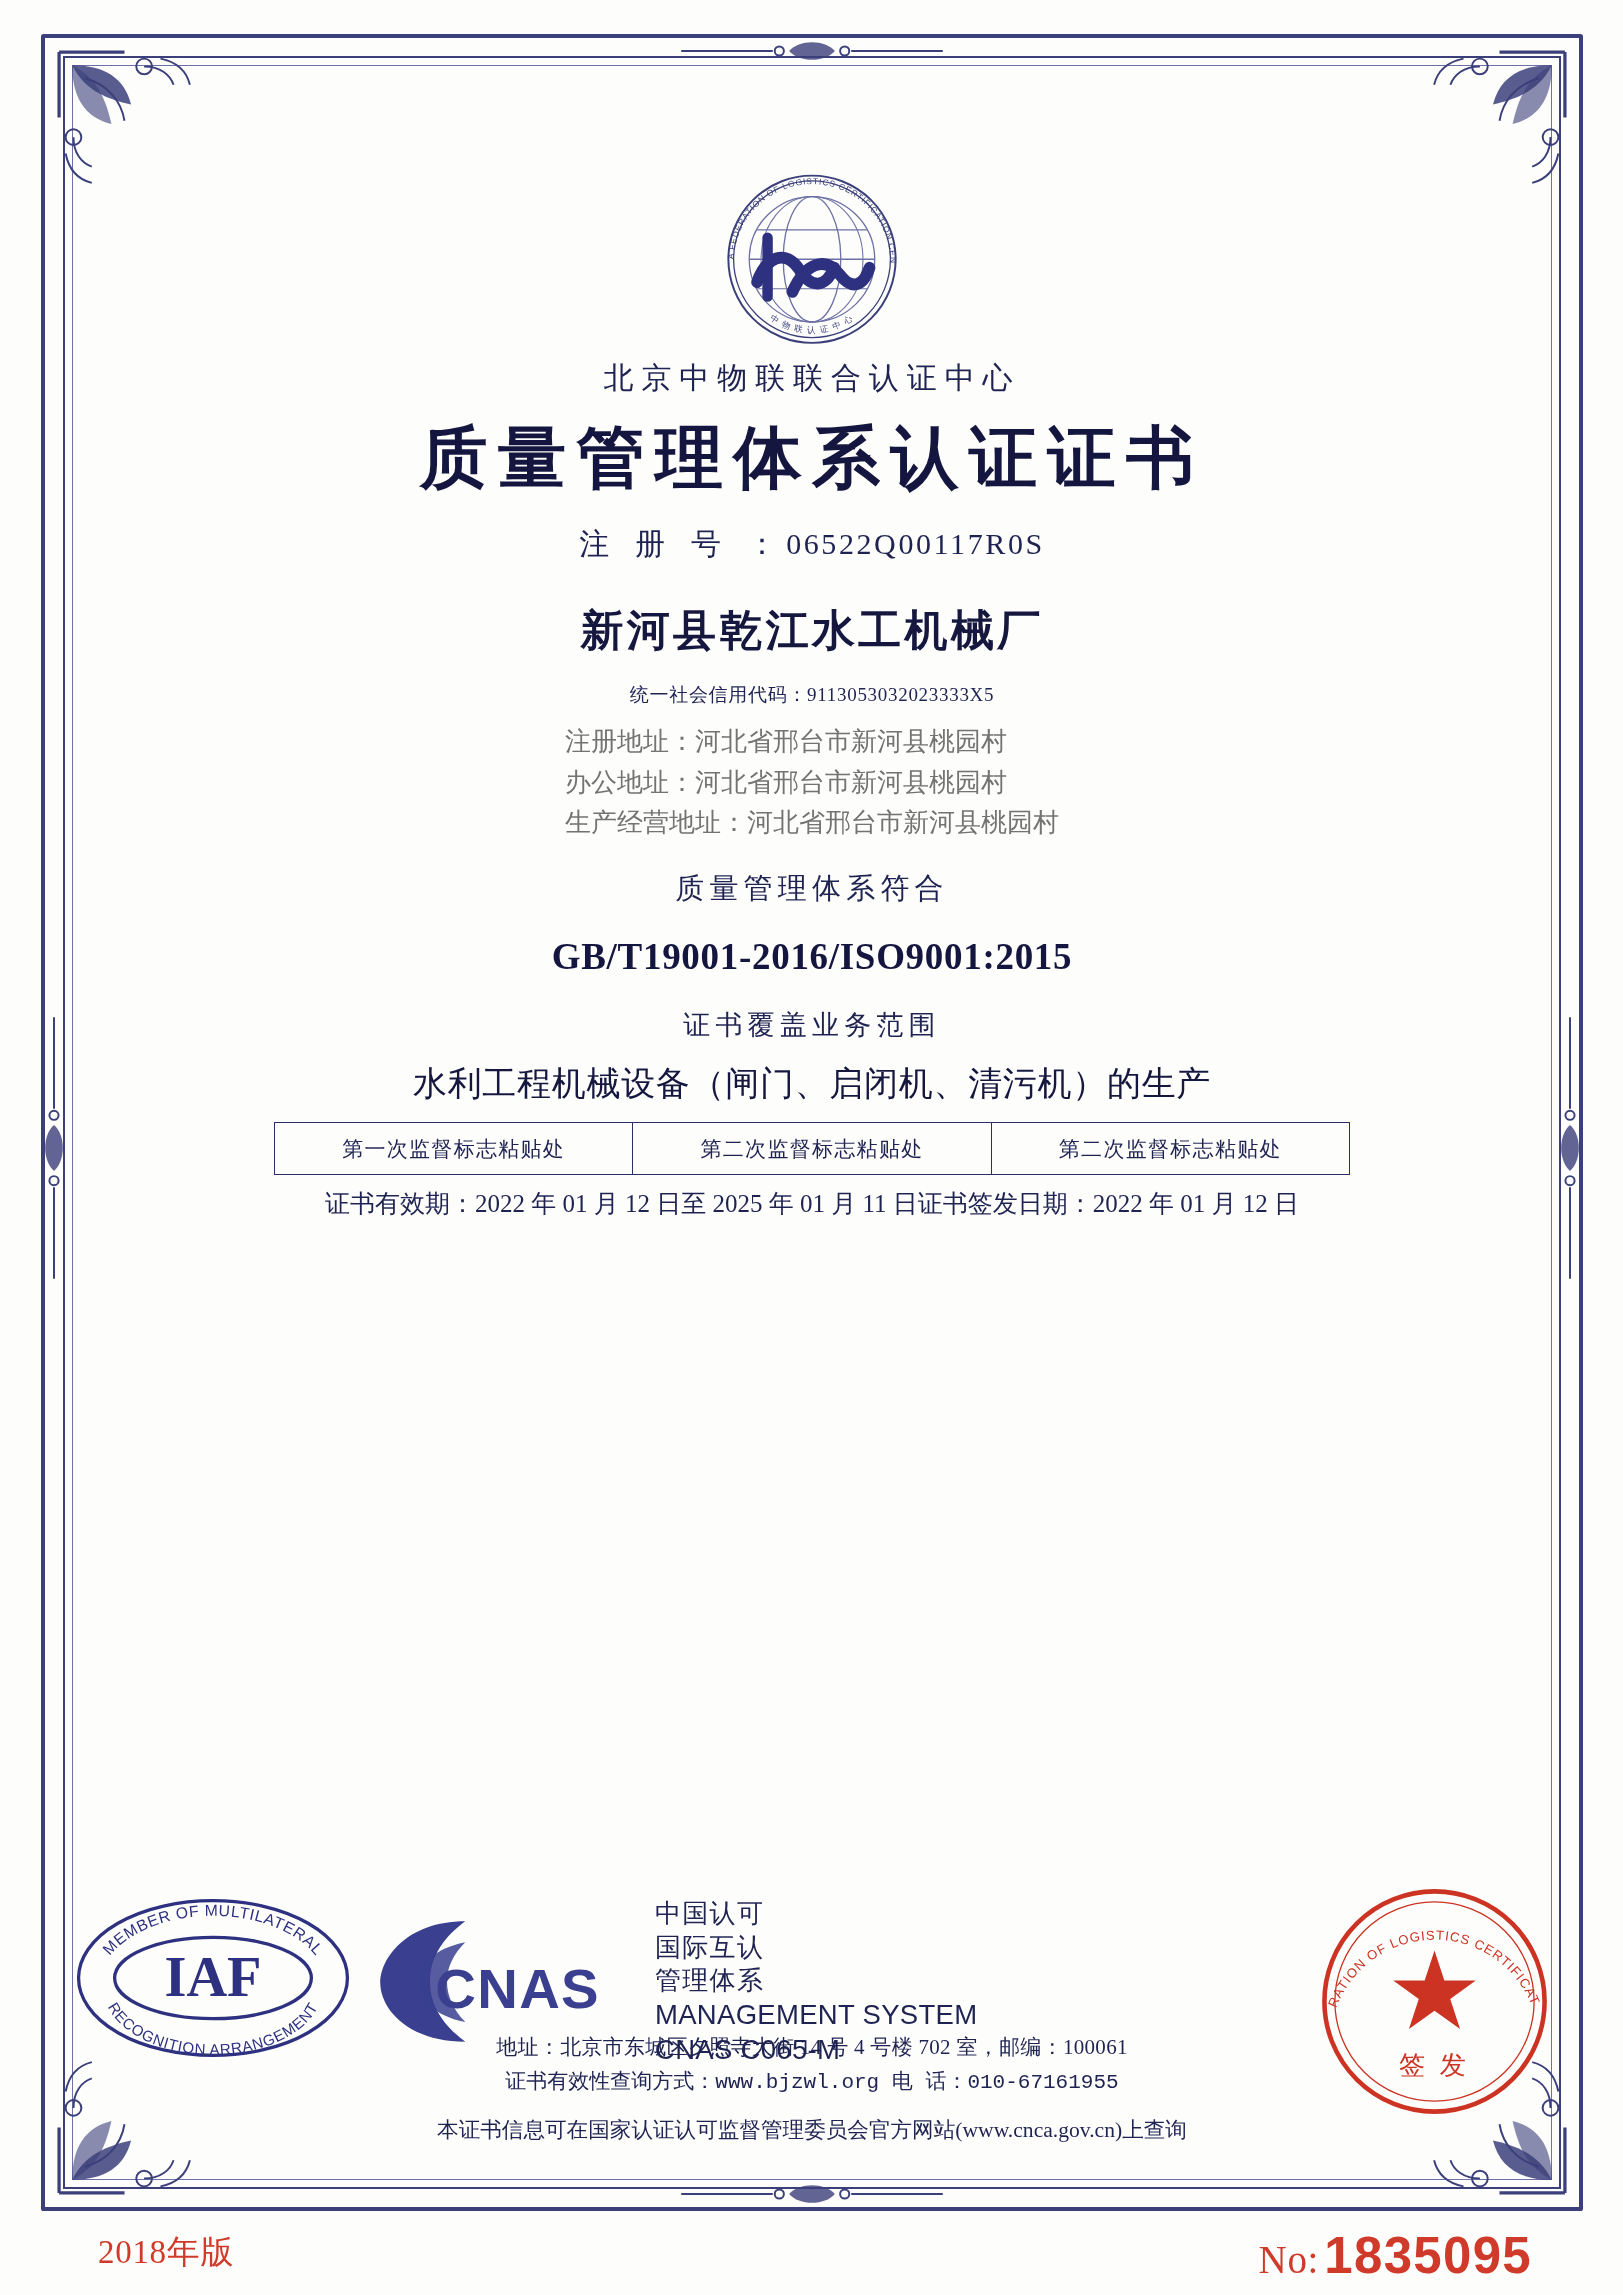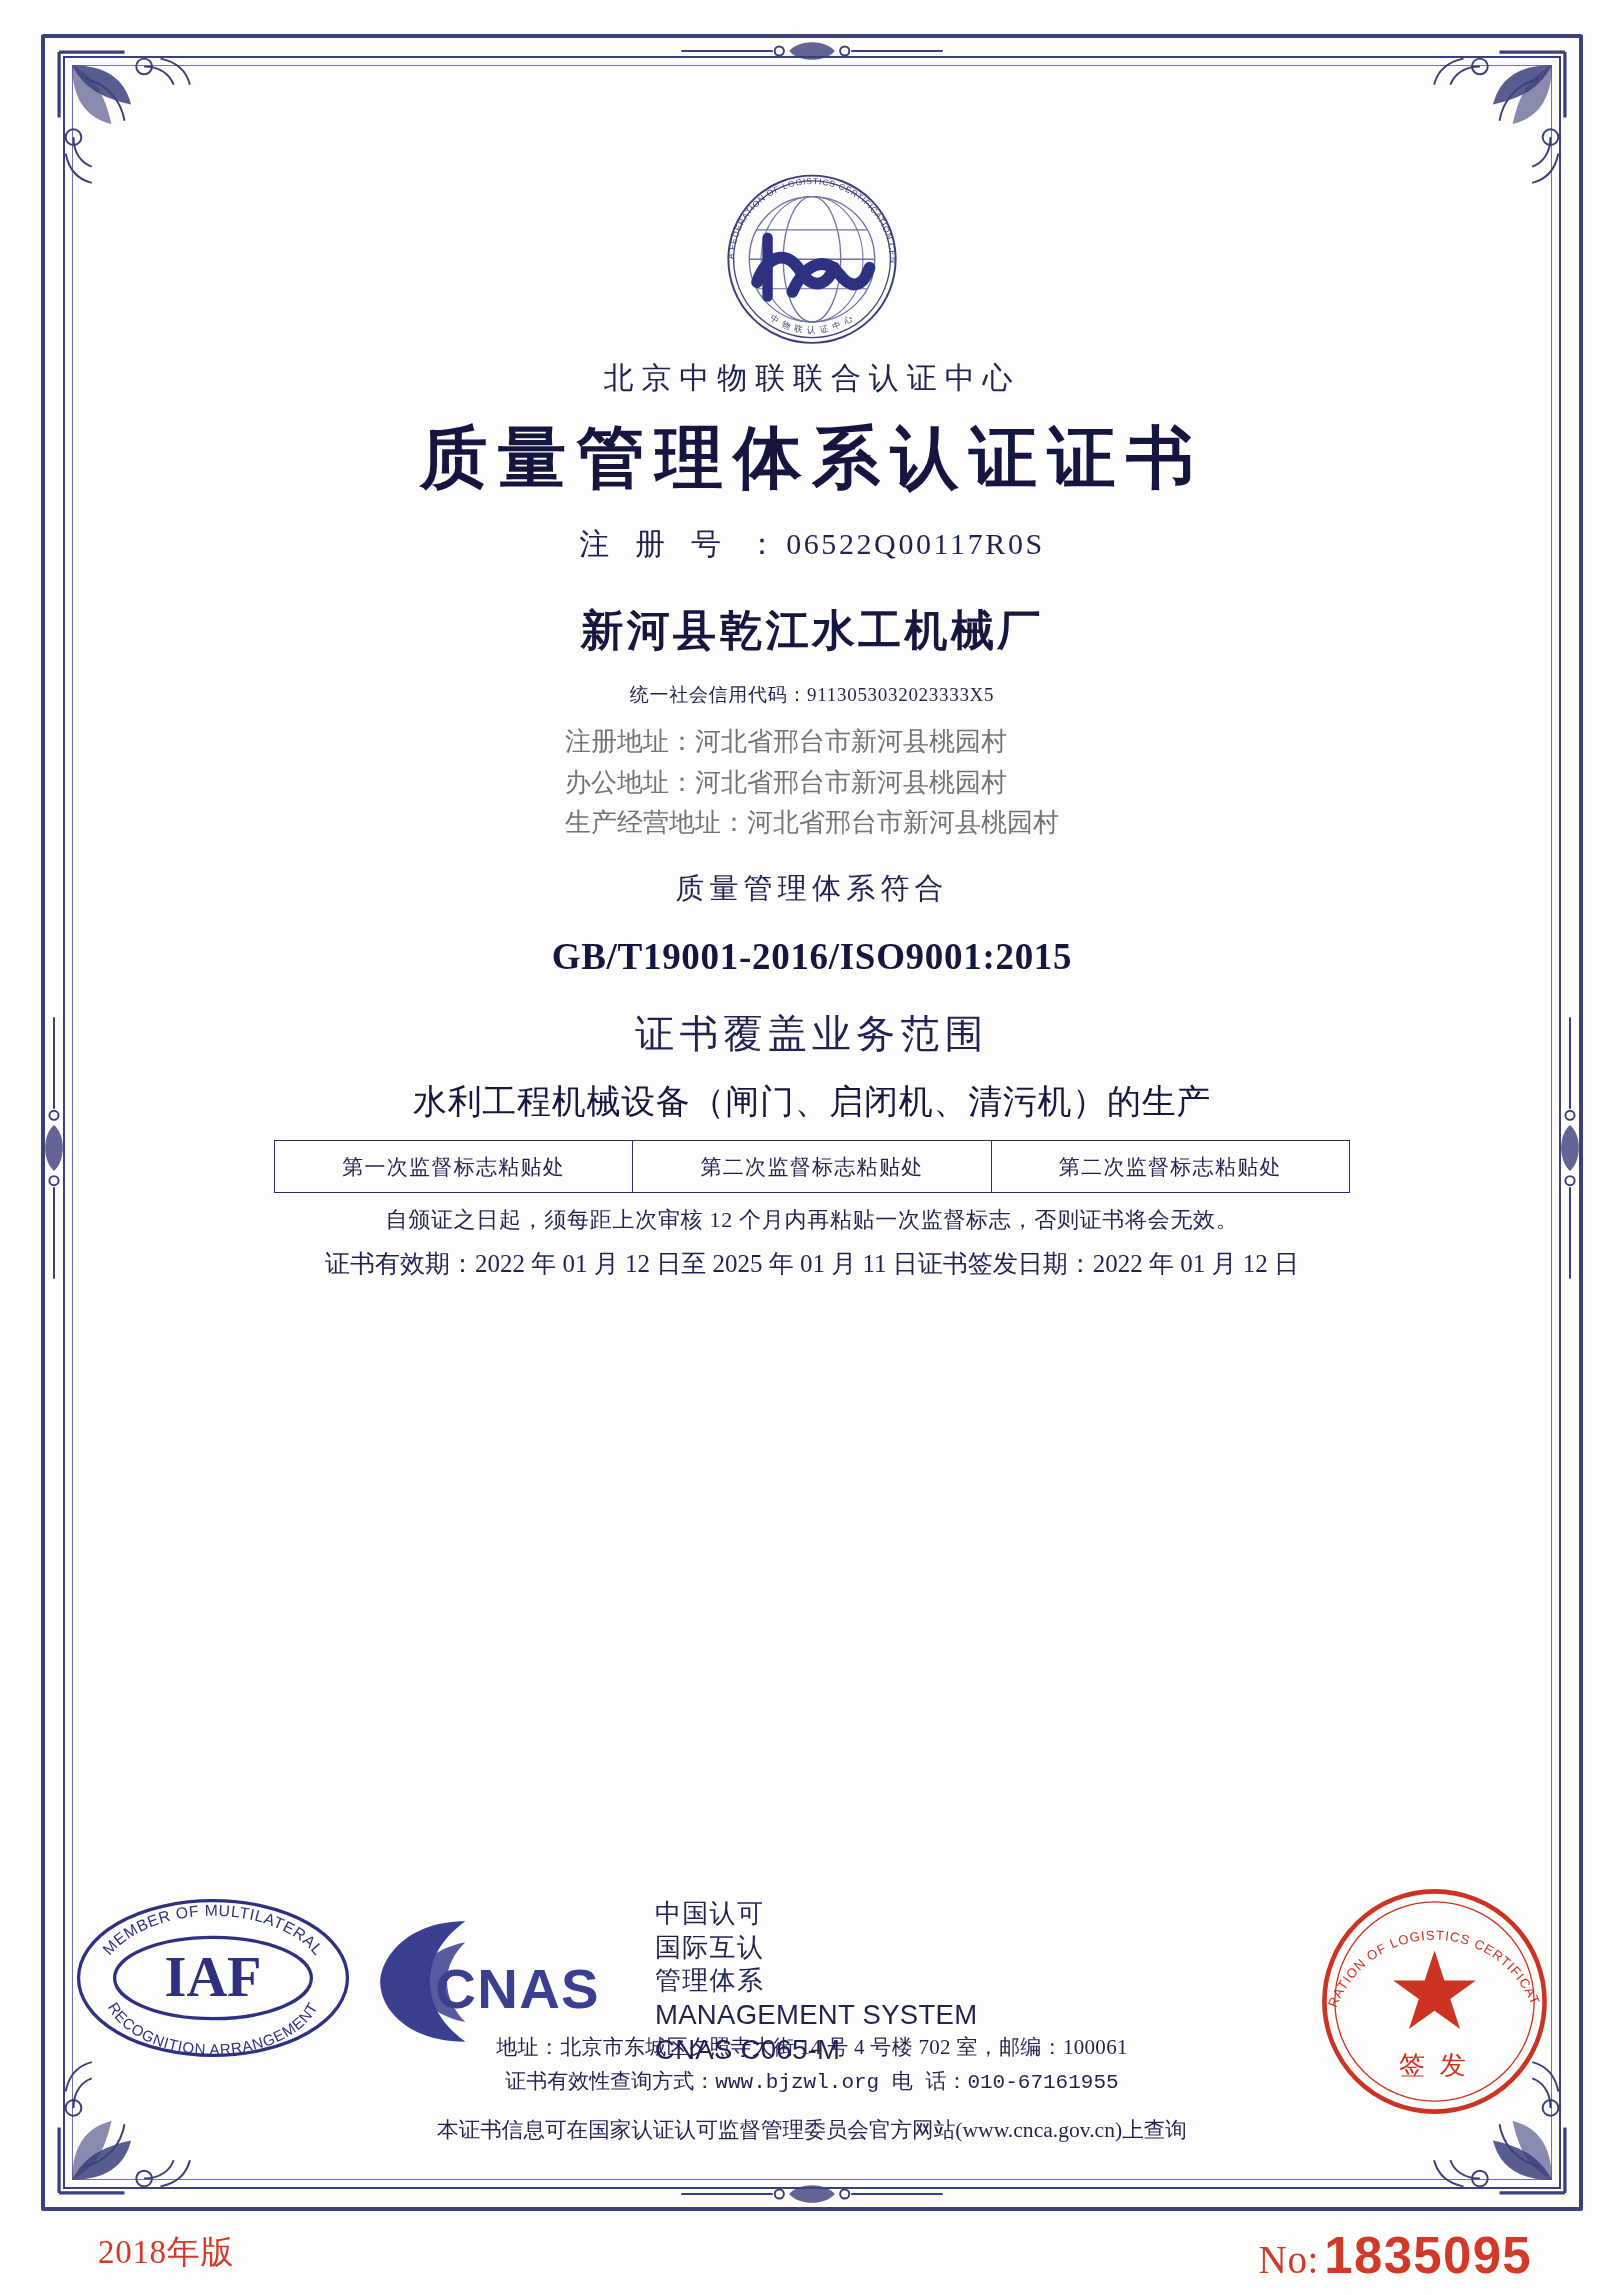--- a/index.html
+++ b/index.html
@@ -159,21 +159,21 @@
   .standard {
     margin-top: 26px;
     font-size: 37px;
     font-weight: bold;
     letter-spacing: 0.7px;
     color: #14163f;
   }
 
   .scope-label {
     margin-top: 29px;
-    font-size: 39px;
+    font-size: 27px;
     letter-spacing: 5.2px;
     color: #1f2352;
   }
 
   .scope-text {
     margin-top: 18.3px;
     font-size: 34px;
     letter-spacing: 0.7px;
     color: #15173f;
   }
@@ -456,21 +456,20 @@
     <div class="scope-label">证书覆盖业务范围</div>
 
     <div class="scope-text">水利工程机械设备（闸门、启闭机、清污机）的生产</div>
 
     <div class="sup-row">
       <div class="sup-cell">第一次监督标志粘贴处</div>
       <div class="sup-cell">第二次监督标志粘贴处</div>
       <div class="sup-cell">第二次监督标志粘贴处</div>
     </div>
 
-    <div class="sup-note">自颁证之日起，须每距上次审核 12 个月内再粘贴一次监督标志，否则证书将会无效。</div>
 
     <div class="dates-row">
       <span>证书有效期：2022 年 01 月 12 日至 2025 年 01 月 11 日</span>
       <span>证书签发日期：2022 年 01 月 12 日</span>
     </div>
 
   </div>
 
   <div class="bottom-logos">
 

